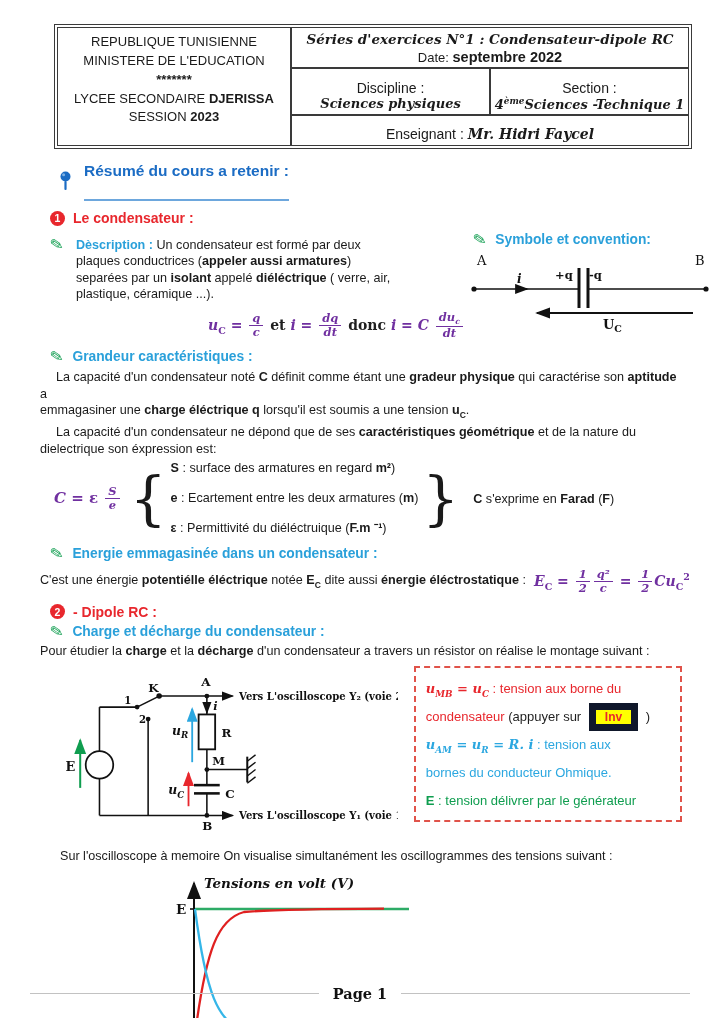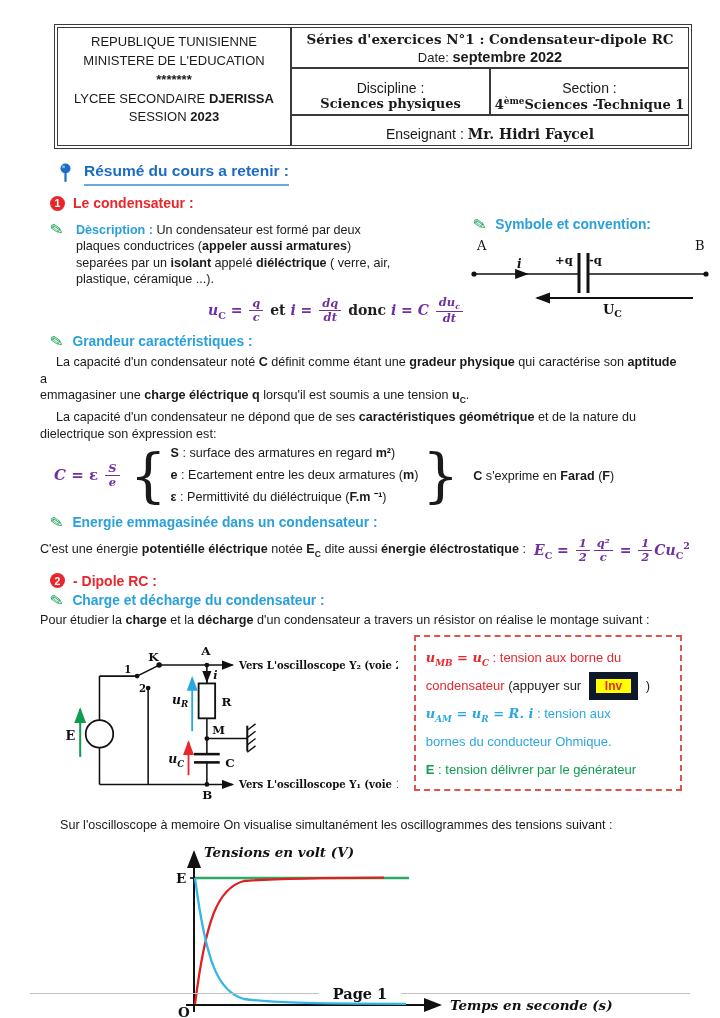--- a/index.html
+++ b/index.html
@@ -22,50 +22,50 @@
 
   
   .hdr{margin:24px 28px 0 54px;border:4px double #3a3a3a;display:flex;background:#fff}
   .hdr-left{width:228px;border-right:2px solid #3a3a3a;display:flex;flex-direction:column;justify-content:flex-start;text-align:center;padding:5px 2px;font-size:13px;line-height:1.45}
   .hdr-right{flex:1;display:flex;flex-direction:column}
   .hdr-r1{border-bottom:2px solid #3a3a3a;text-align:center;padding:3px 0 2px}
   .hdr-r2{display:flex;border-bottom:2px solid #3a3a3a}
   .hdr-r2 .cell{flex:1;text-align:center;padding:11px 0 2px}
   .hdr-r2 .cell:first-child{border-right:2px solid #3a3a3a}
   .hdr-r3{text-align:center;padding:10px 0 3px;font-size:14px}
-  .script{font-family:"DejaVu Serif",serif;font-weight:700}
+  .script{font-family:"DejaVu Serif",serif;font-style:italic;font-weight:700}
   .hdr-r1 .script{font-size:13.5px}
   .hdr-r1 .dateline{font-size:13px;margin-top:2px}
   .hdr-r1 .dateline .b{font-size:14.5px}
   .cell .lab{font-size:14px}
   .cell .script{font-size:13px}
 
   
   .content{padding:0 38px;position:relative}
   .doc-title{display:flex;align-items:center;gap:11px;margin:13px 0 4px 20px}
-  .doc-title .ttl{color:#1b6cc4;font-weight:700;font-size:15.5px;border-bottom:2px solid #6da7dd;padding-bottom:4px}
+  .doc-title .ttl{color:#1b6cc4;font-weight:700;font-size:15.5px;border-bottom:2px solid #6da7dd;padding-bottom:19px}
   .sec-head{display:flex;align-items:center;gap:8px;margin:9px 0 2px 12px;color:#e8272d;font-weight:700;font-size:14px}
   .circle-num{background:#e8272d;color:#fff;min-width:15px;height:15px;border-radius:50%;font-size:10.5px;font-weight:700;display:flex;align-items:center;justify-content:center;line-height:1}
   .sub-head{display:flex;align-items:center;gap:9px;margin:7px 0 3px 12px;color:#2aa0da;font-weight:700;font-size:13.8px}
   .pencil{color:#0f9d4f;font-size:16px;font-weight:400;transform:rotate(-10deg)}
   .desc-row{display:flex;margin-left:30px}
   .desc-left{width:400px;line-height:1.3}
   .desc-left p{margin:2px 0 0 0}
   .desc-right{flex:1}
   .desc-right .sub-head{margin:2px 0 0 8px}
   .formula{font-family:"DejaVu Serif",serif;color:#7030a0;font-size:14px;font-weight:700}
   .frac{display:inline-flex;flex-direction:column;text-align:center;vertical-align:middle;font-size:11.5px;line-height:1.15;margin:0 2px;font-style:italic}
   .frac .num{border-bottom:1.4px solid currentColor;padding:0 3px}
   .frac .den{padding:0 3px}
   .main-formula{margin:8px 0 0 140px;white-space:nowrap}
   .para{margin:3px 0 0 2px;line-height:1.32;text-indent:16px}
   .cap-row{display:flex;align-items:center;margin:4px 0 0 16px;gap:4px}
   .cap-row .formula{font-size:15px;white-space:nowrap;margin-right:4px}
   .brace{font-family:"DejaVu Serif",serif;font-size:58px;font-weight:400;line-height:0.9;color:#1a1a1a}
-  .brace-lines{display:flex;flex-direction:column;gap:6px;line-height:1.25}
+  .brace-lines{display:flex;flex-direction:column;gap:14px;line-height:1.25}
   .farad{margin-left:10px;white-space:nowrap}
   .energy-row{display:flex;align-items:center;gap:8px;margin:5px 0 0 2px;white-space:nowrap}
   .charge-para{margin:2px 0 0 2px}
   .circuit-row{display:flex;margin:5px 0 0 22px;gap:16px;align-items:flex-start}
   .notes-box{width:266px;border:2px dashed #e0534a;padding:7px 10px 6px;font-size:13px;line-height:2.12;margin-top:3px}
   .osc-para{margin:6px 0 0 22px}
   .graph-wrap{margin:8px 0 0 108px}
   .caption-box{width:382px;margin:2px 0 0 147px;border:2px dashed #dba94e;text-align:center;font-weight:700;font-size:13px;padding:6px 0;color:#111}
   .footer{position:absolute;bottom:16px;left:0;right:0;display:flex;align-items:center;gap:14px;padding:0 30px}
   .fline{flex:1;height:1px;background:#c2c2c2}

